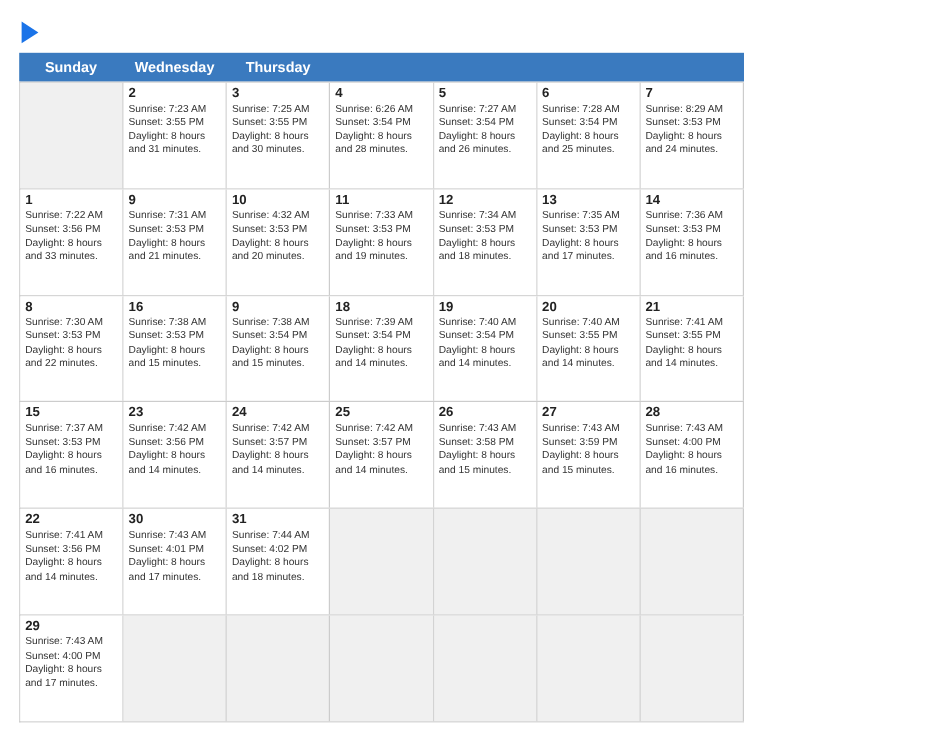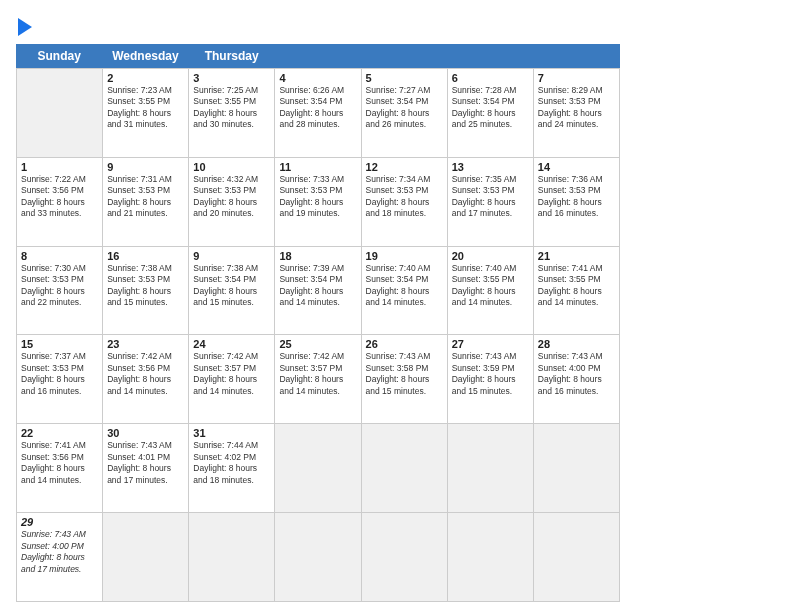--- a/index.html
+++ b/index.html
@@ -83,21 +83,20 @@
     }
     .cal-row {
       display: grid;
       grid-template-columns: repeat(7, 1fr);
       flex: 1;
       border-left: 1px solid #ccc;
       border-top: 1px solid #ccc;
     }
     .cal-row:last-child {
       border-bottom: 1px solid #ccc;
-      font-style: italic;
     }
     .cal-cell {
       border-right: 1px solid #ccc;
       padding: 3px 4px;
       font-size: 9px;
       color: #333;
       vertical-align: top;
       background: #fff;
       min-height: 0;
     }

